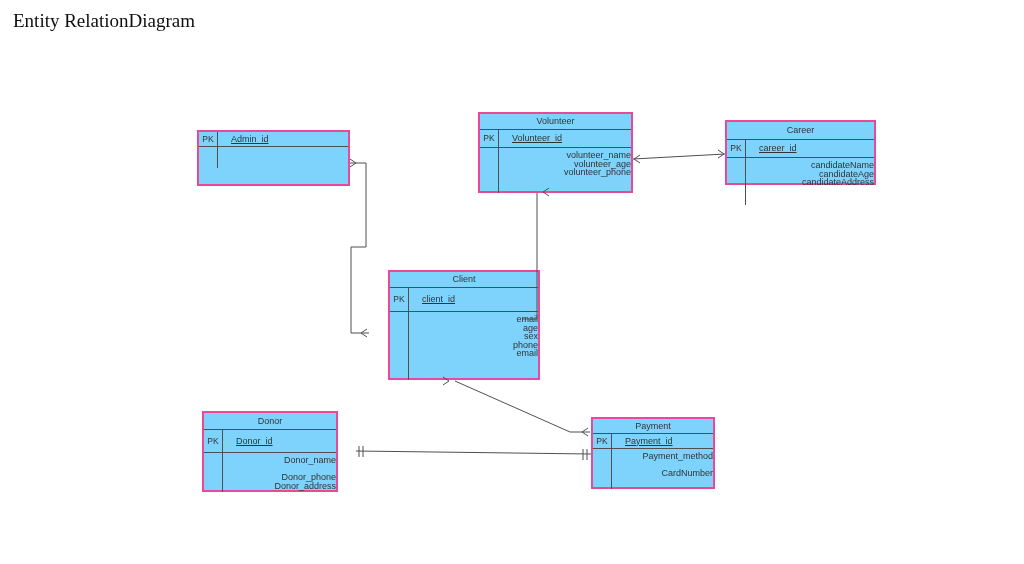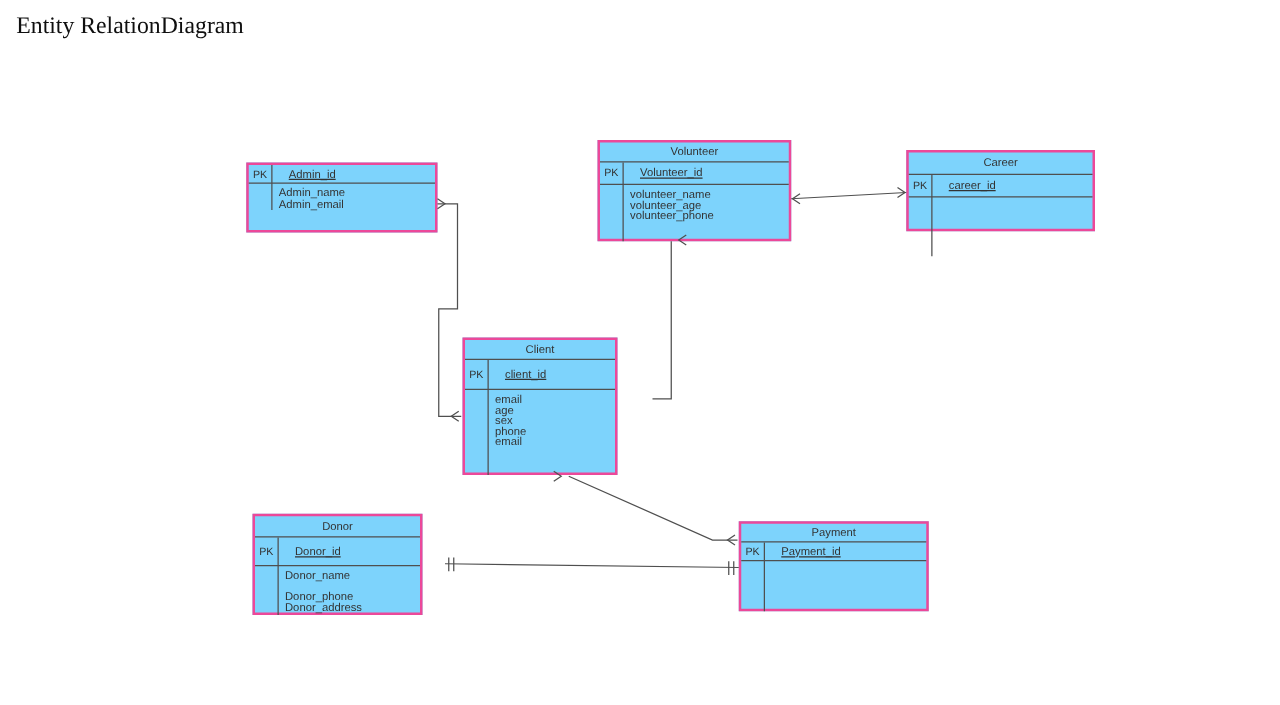--- a/index.html
+++ b/index.html
@@ -21,42 +21,38 @@
     border-bottom:1px solid #4f4f4f;box-sizing:border-box;
     font-size:9px;color:#333;
   }
   .e-body{position:relative;}
   .e-colsep{position:absolute;left:18px;top:0;bottom:0;width:1px;background:#4f4f4f;}
   .e-pkrow{
     display:flex;align-items:center;border-bottom:1px solid #4f4f4f;box-sizing:border-box;
   }
   .e-pk-label{width:18px;text-align:center;font-size:8.5px;flex:none;}
   .e-pk-field{padding-left:14px;text-decoration:underline;}
-  .e-attrs{padding:3px 0 0 24px;}
+  .e-attrs{padding:3px 0 0 24px;text-align:right;}
   .e-attr{min-height:8.6px;white-space:nowrap;}
   #wires{position:absolute;left:0;top:0;width:1024px;height:564px;pointer-events:none;z-index:5;}
   #wires path, #wires line, #wires polyline{stroke:#4f4f4f;stroke-width:1;fill:none;}
 </style>
 </head>
 <body>
 
 <div id="canvas">
 
   <div id="page-title">Entity RelationDiagram</div>
 
   <div class="entity" style="left:197px;top:130px;width:153px;height:56px">
     <div class="e-body" style="height:36px">
       <div class="e-colsep"></div>
       <div class="e-pkrow" style="height:15px">
         <div class="e-pk-label">PK</div>
         <div class="e-pk-field">Admin_id</div>
-      </div>
-      <div class="e-attrs">
-        <div class="e-attr">Admin_name</div>
-        <div class="e-attr">Admin_email</div>
       </div>
     </div>
   </div>
 
   <div class="entity" style="left:478px;top:112px;width:155px;height:81px">
     <div class="e-title" style="height:16px">Volunteer</div>
     <div class="e-body" style="height:63px">
       <div class="e-colsep"></div>
       <div class="e-pkrow" style="height:18px">
         <div class="e-pk-label">PK</div>
@@ -71,24 +67,29 @@
   </div>
 
   <div class="entity" style="left:725px;top:120px;width:151px;height:65px">
     <div class="e-title" style="height:18px">Career</div>
     <div class="e-body" style="height:65px">
       <div class="e-colsep"></div>
       <div class="e-pkrow" style="height:18px">
         <div class="e-pk-label">PK</div>
         <div class="e-pk-field">career_id</div>
       </div>
+      <div class="e-attrs">
+        <div class="e-attr">candidateName</div>
+        <div class="e-attr">candidateAge</div>
+        <div class="e-attr">candidateAddress</div>
+      </div>
     </div>
   </div>
 
-  <div class="entity" style="left:370px;top:270px;width:124px;height:110px">
+  <div class="entity" style="left:388px;top:270px;width:152px;height:110px">
     <div class="e-title" style="height:16px">Client</div>
     <div class="e-body" style="height:92px">
       <div class="e-colsep"></div>
       <div class="e-pkrow" style="height:24px">
         <div class="e-pk-label">PK</div>
         <div class="e-pk-field">client_id</div>
       </div>
       <div class="e-attrs">
         <div class="e-attr">email</div>
         <div class="e-attr">age</div>
@@ -109,27 +110,32 @@
       </div>
       <div class="e-attrs">
         <div class="e-attr">Donor_name</div>
         <div class="e-attr"></div>
         <div class="e-attr">Donor_phone</div>
         <div class="e-attr">Donor_address</div>
       </div>
     </div>
   </div>
 
-  <div class="entity" style="left:591px;top:417px;width:152px;height:72px">
+  <div class="entity" style="left:591px;top:417px;width:124px;height:72px">
     <div class="e-title" style="height:15px">Payment</div>
     <div class="e-body" style="height:55px">
       <div class="e-colsep"></div>
       <div class="e-pkrow" style="height:15px">
         <div class="e-pk-label">PK</div>
         <div class="e-pk-field">Payment_id</div>
+      </div>
+      <div class="e-attrs">
+        <div class="e-attr">Payment_method</div>
+        <div class="e-attr"></div>
+        <div class="e-attr">CardNumber</div>
       </div>
     </div>
   </div>
 
   <svg id="wires" xmlns="http://www.w3.org/2000/svg" viewBox="0 0 1024 564">
 
     <path d="M350,163 H366 V247 H351 V333 H369"></path>
     <polyline points="350,159 356,163 350,167"></polyline>
     <polyline points="367,329 361,333 367,337"></polyline>
 

